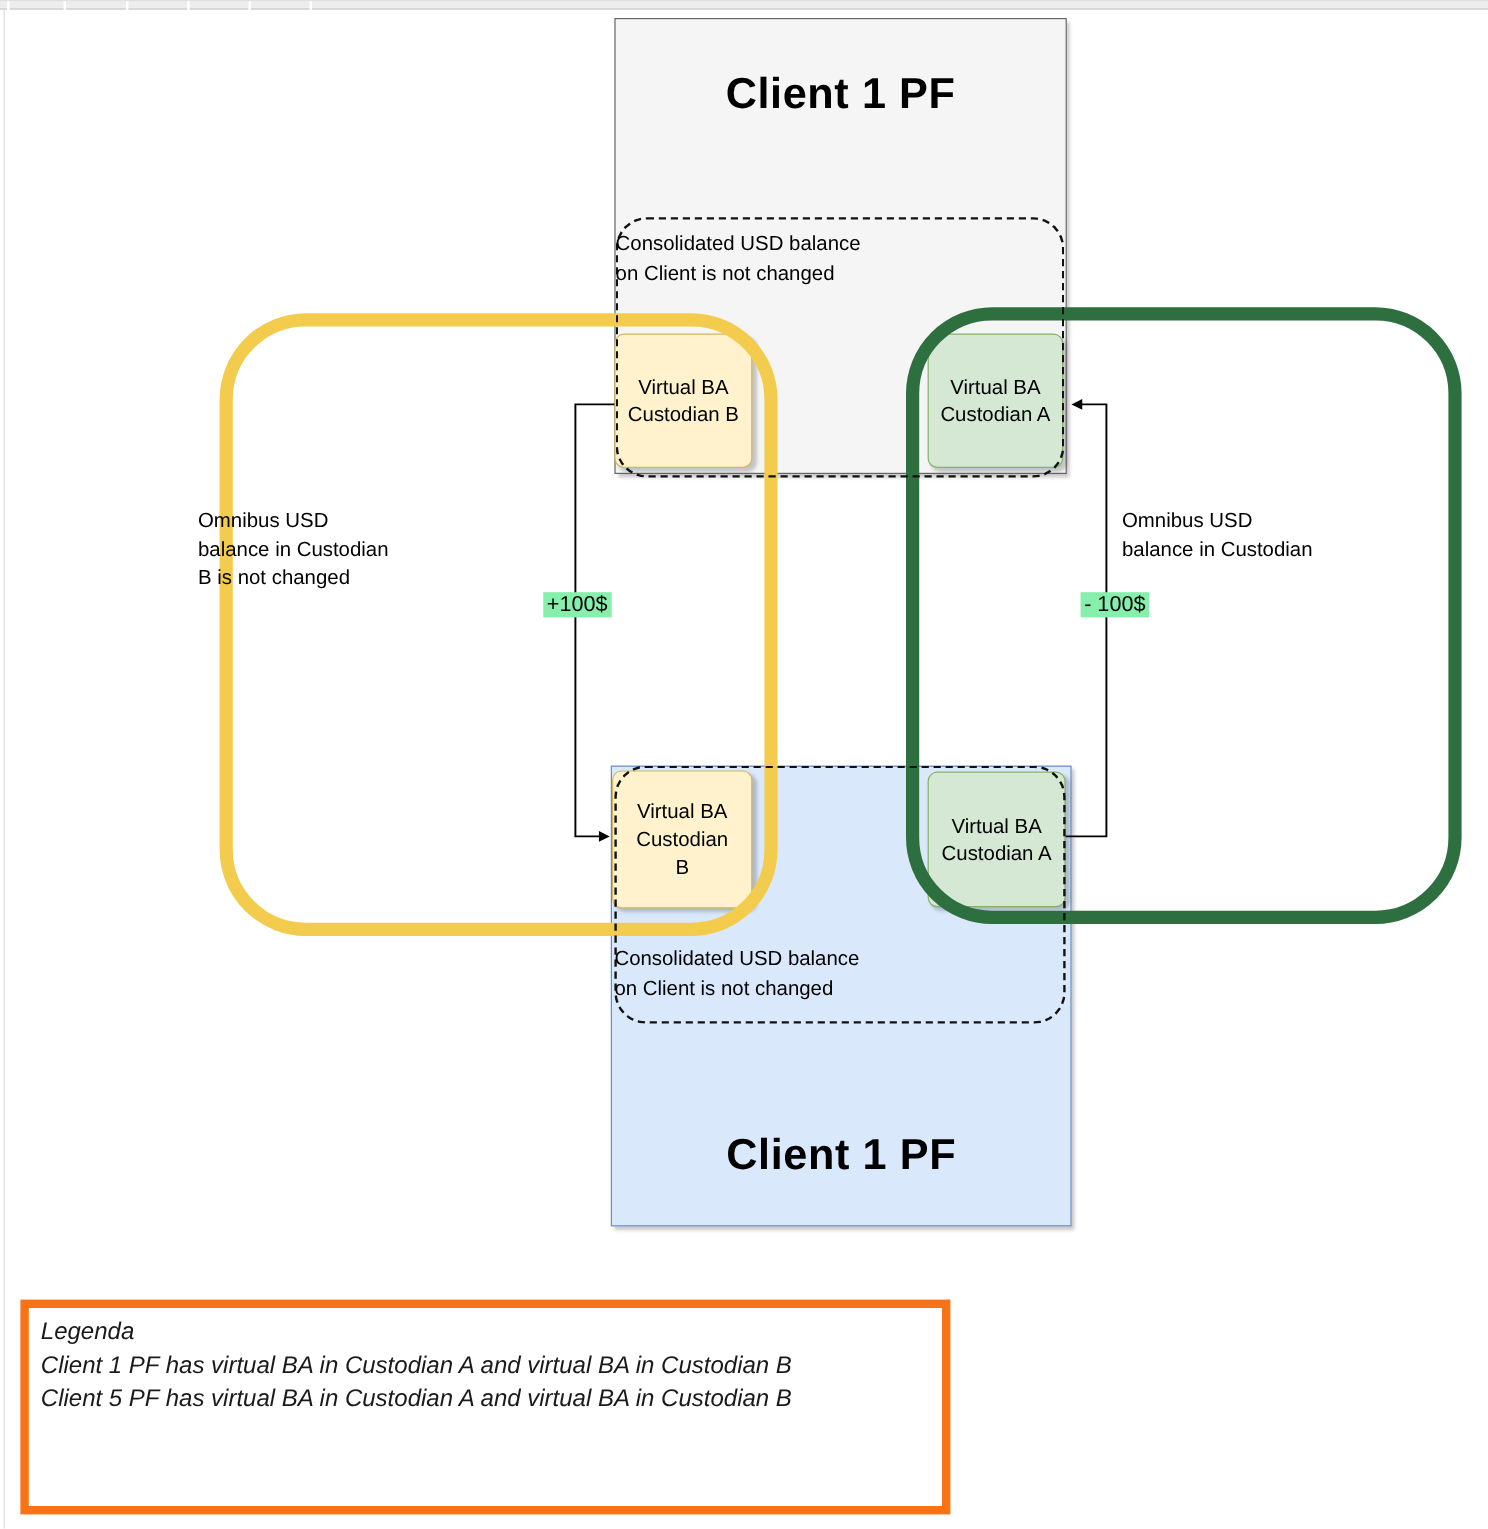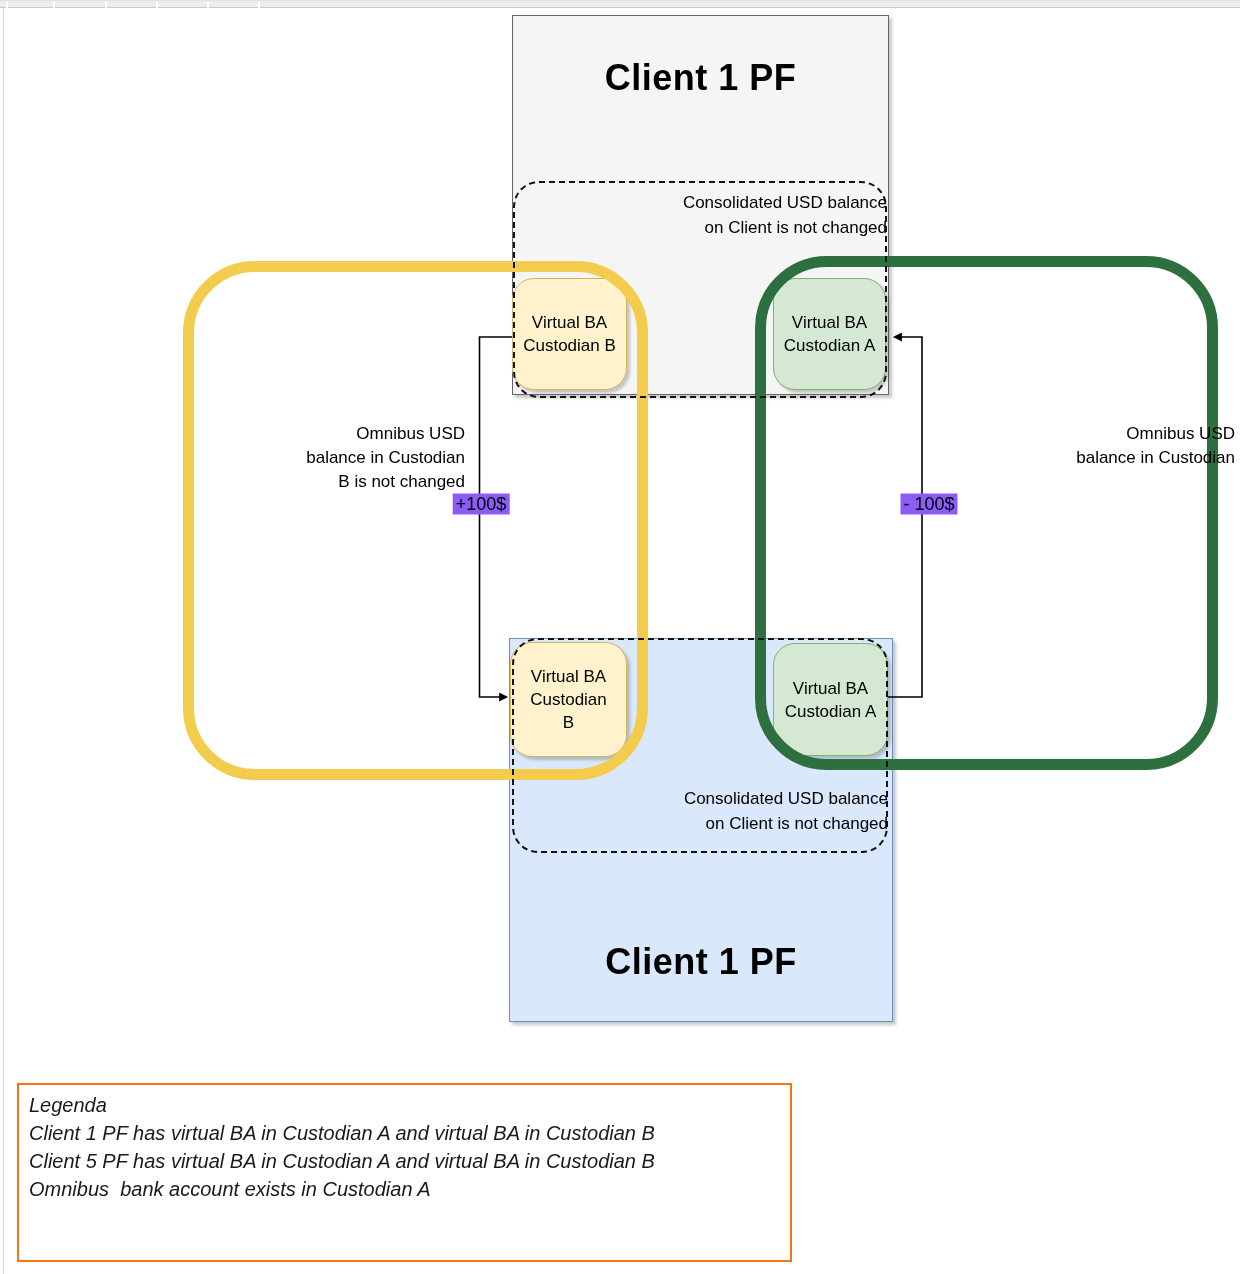--- a/index.html
+++ b/index.html
@@ -14,45 +14,45 @@
   .canvas-left-border{position:absolute;left:3px;top:8px;width:1px;height:1266px;background:#dcdcdc;}
 
   .shape{position:absolute;box-sizing:border-box;}
 
   
   .client-box{background:#f5f5f5;border:1px solid #666666;box-shadow:3px 3px 3px rgba(0,0,0,0.22);z-index:1;}
   .client-box.blue{background:#dae8fc;border-color:#6c8ebf;}
   .pf-title{position:absolute;text-align:center;font-size:36px;font-weight:bold;z-index:1;letter-spacing:0.5px;}
 
   
-  .vba-box{border-radius:22px;border:1px solid;display:flex;flex-direction:column;
+  .vba-box{border-radius:8px;border:1px solid;display:flex;flex-direction:column;
     align-items:center;justify-content:center;font-size:17px;line-height:23px;text-align:center;
     box-shadow:3px 3px 3px rgba(0,0,0,0.20);z-index:1;}
   .vba-yellow{background:#fff2cc;border-color:#d6b656;}
   .vba-green{background:#d5e8d4;border-color:#82b366;}
 
   
   .outline{border-radius:72px;background:transparent;z-index:2;}
   .outline.yellow{border:11px solid #f3cc4e;}
   .outline.green{border:11px solid #2e6f3f;}
 
   
   .dashed-box{border:2px dashed #111;border-radius:26px;background:transparent;z-index:3;}
 
-  .note{position:absolute;text-align:right;font-size:17px;line-height:25px;z-index:3;}
+  .note{position:absolute;text-align:left;font-size:17px;line-height:25px;z-index:3;}
   .note.tight{line-height:24px;}
 
   
   .arrows{position:absolute;left:0;top:0;z-index:4;pointer-events:none;}
-  .amount-label{position:absolute;transform:translate(-50%,-50%);background:#8b5cf6;
+  .amount-label{position:absolute;transform:translate(-50%,-50%);background:#86efac;
     padding:0 3px;font-size:18px;z-index:5;white-space:nowrap;}
 
   
   .legend-box{position:absolute;left:17px;top:1083px;width:775px;height:179px;
-    border:2px solid #f97316;background:#fff;box-sizing:border-box;padding:6px 10px;z-index:1;}
+    border:7px solid #f97316;background:#fff;box-sizing:border-box;padding:6px 10px;z-index:1;}
   .legend-line{font-size:20px;font-style:italic;line-height:28px;color:#1a1a1a;white-space:pre-wrap;}
 </style>
 </head>
 <body>
 
 <div class="screen">
 
   <div class="top-strip">
     <div class="strip-sep" style="left:6px"></div>
     <div class="strip-sep" style="left:53px"></div>
@@ -121,16 +121,15 @@
     <polyline points="512,337 479.5,337 479.5,697 500,697" fill="none" stroke="#000" stroke-width="1.6" marker-end="url(#ah)"></polyline>
     <polyline points="888,697 922,697 922,337 901,337" fill="none" stroke="#000" stroke-width="1.6" marker-end="url(#ah)"></polyline>
   </svg>
   <div class="amount-label" style="left:481px;top:504px;">+100$</div>
   <div class="amount-label" style="left:929px;top:504px;text-align:center;">- 100$</div>
 
   <div class="legend-box">
     <div class="legend-line">Legenda</div>
     <div class="legend-line">Client 1 PF has virtual BA in Custodian A and virtual BA in Custodian B</div>
     <div class="legend-line">Client 5 PF has virtual BA in Custodian A and virtual BA in Custodian B</div>
-    <div class="legend-line">Omnibus  bank account exists in Custodian A</div>
   </div>
 
 </div>
 
 </body></html>

